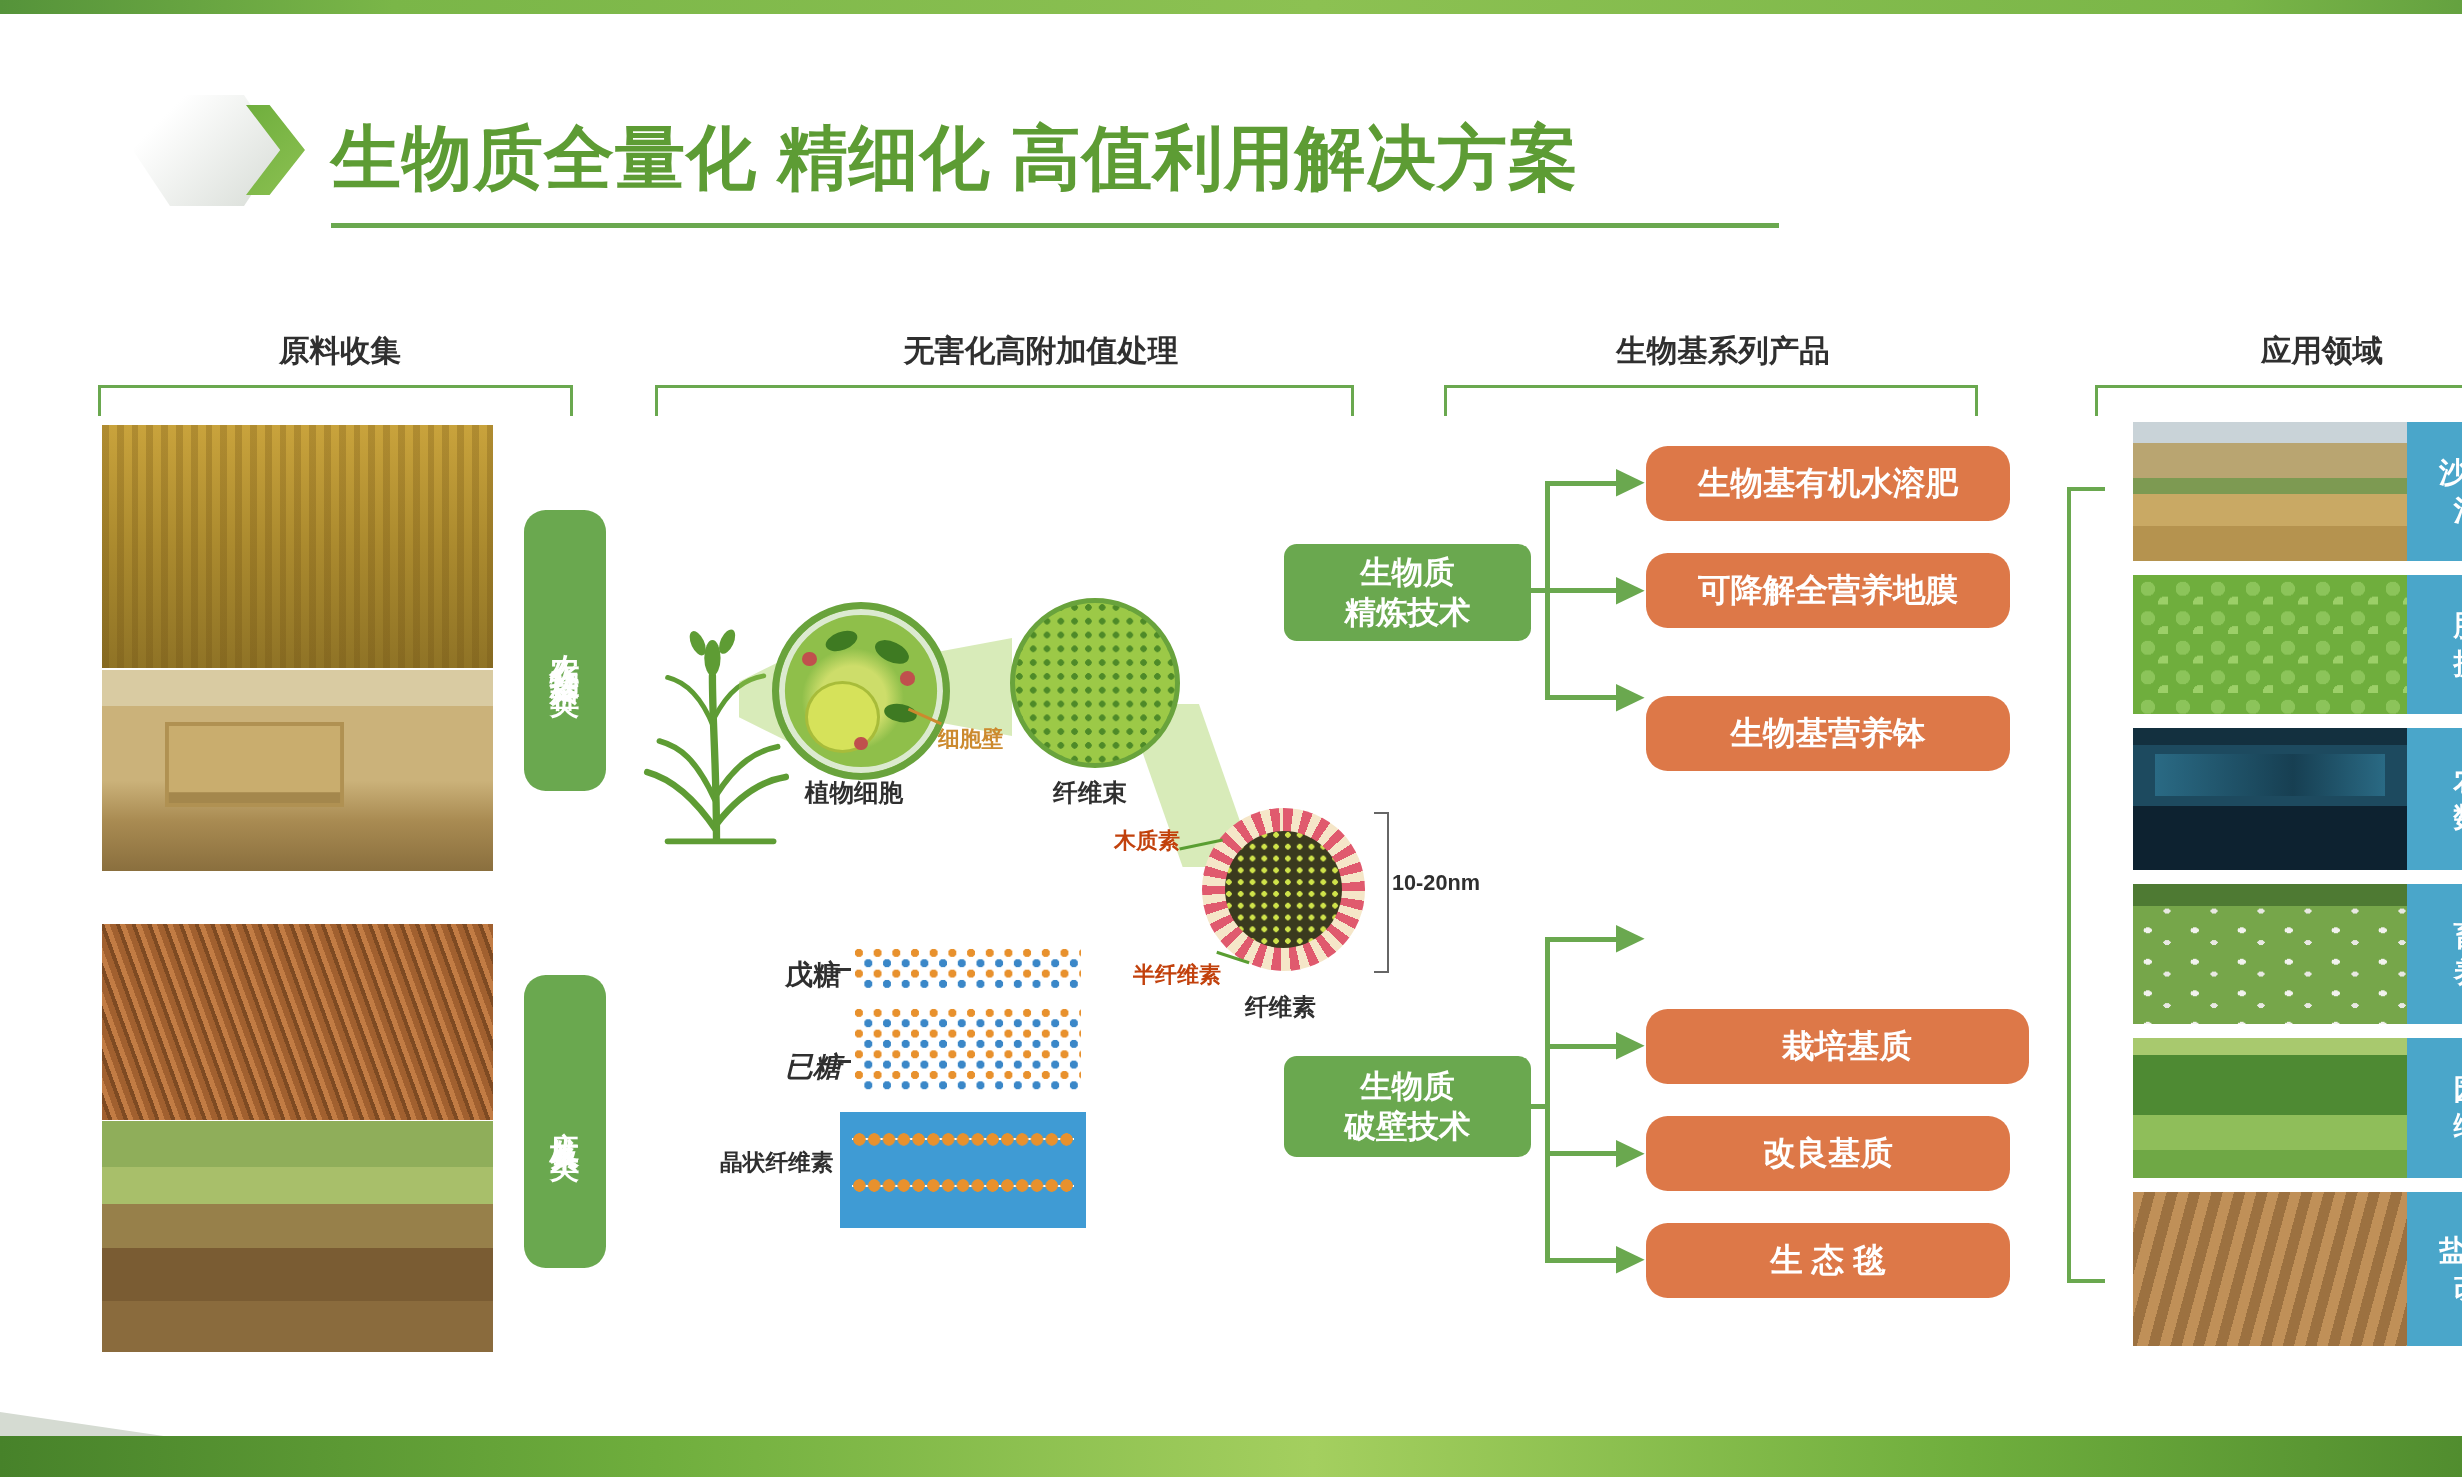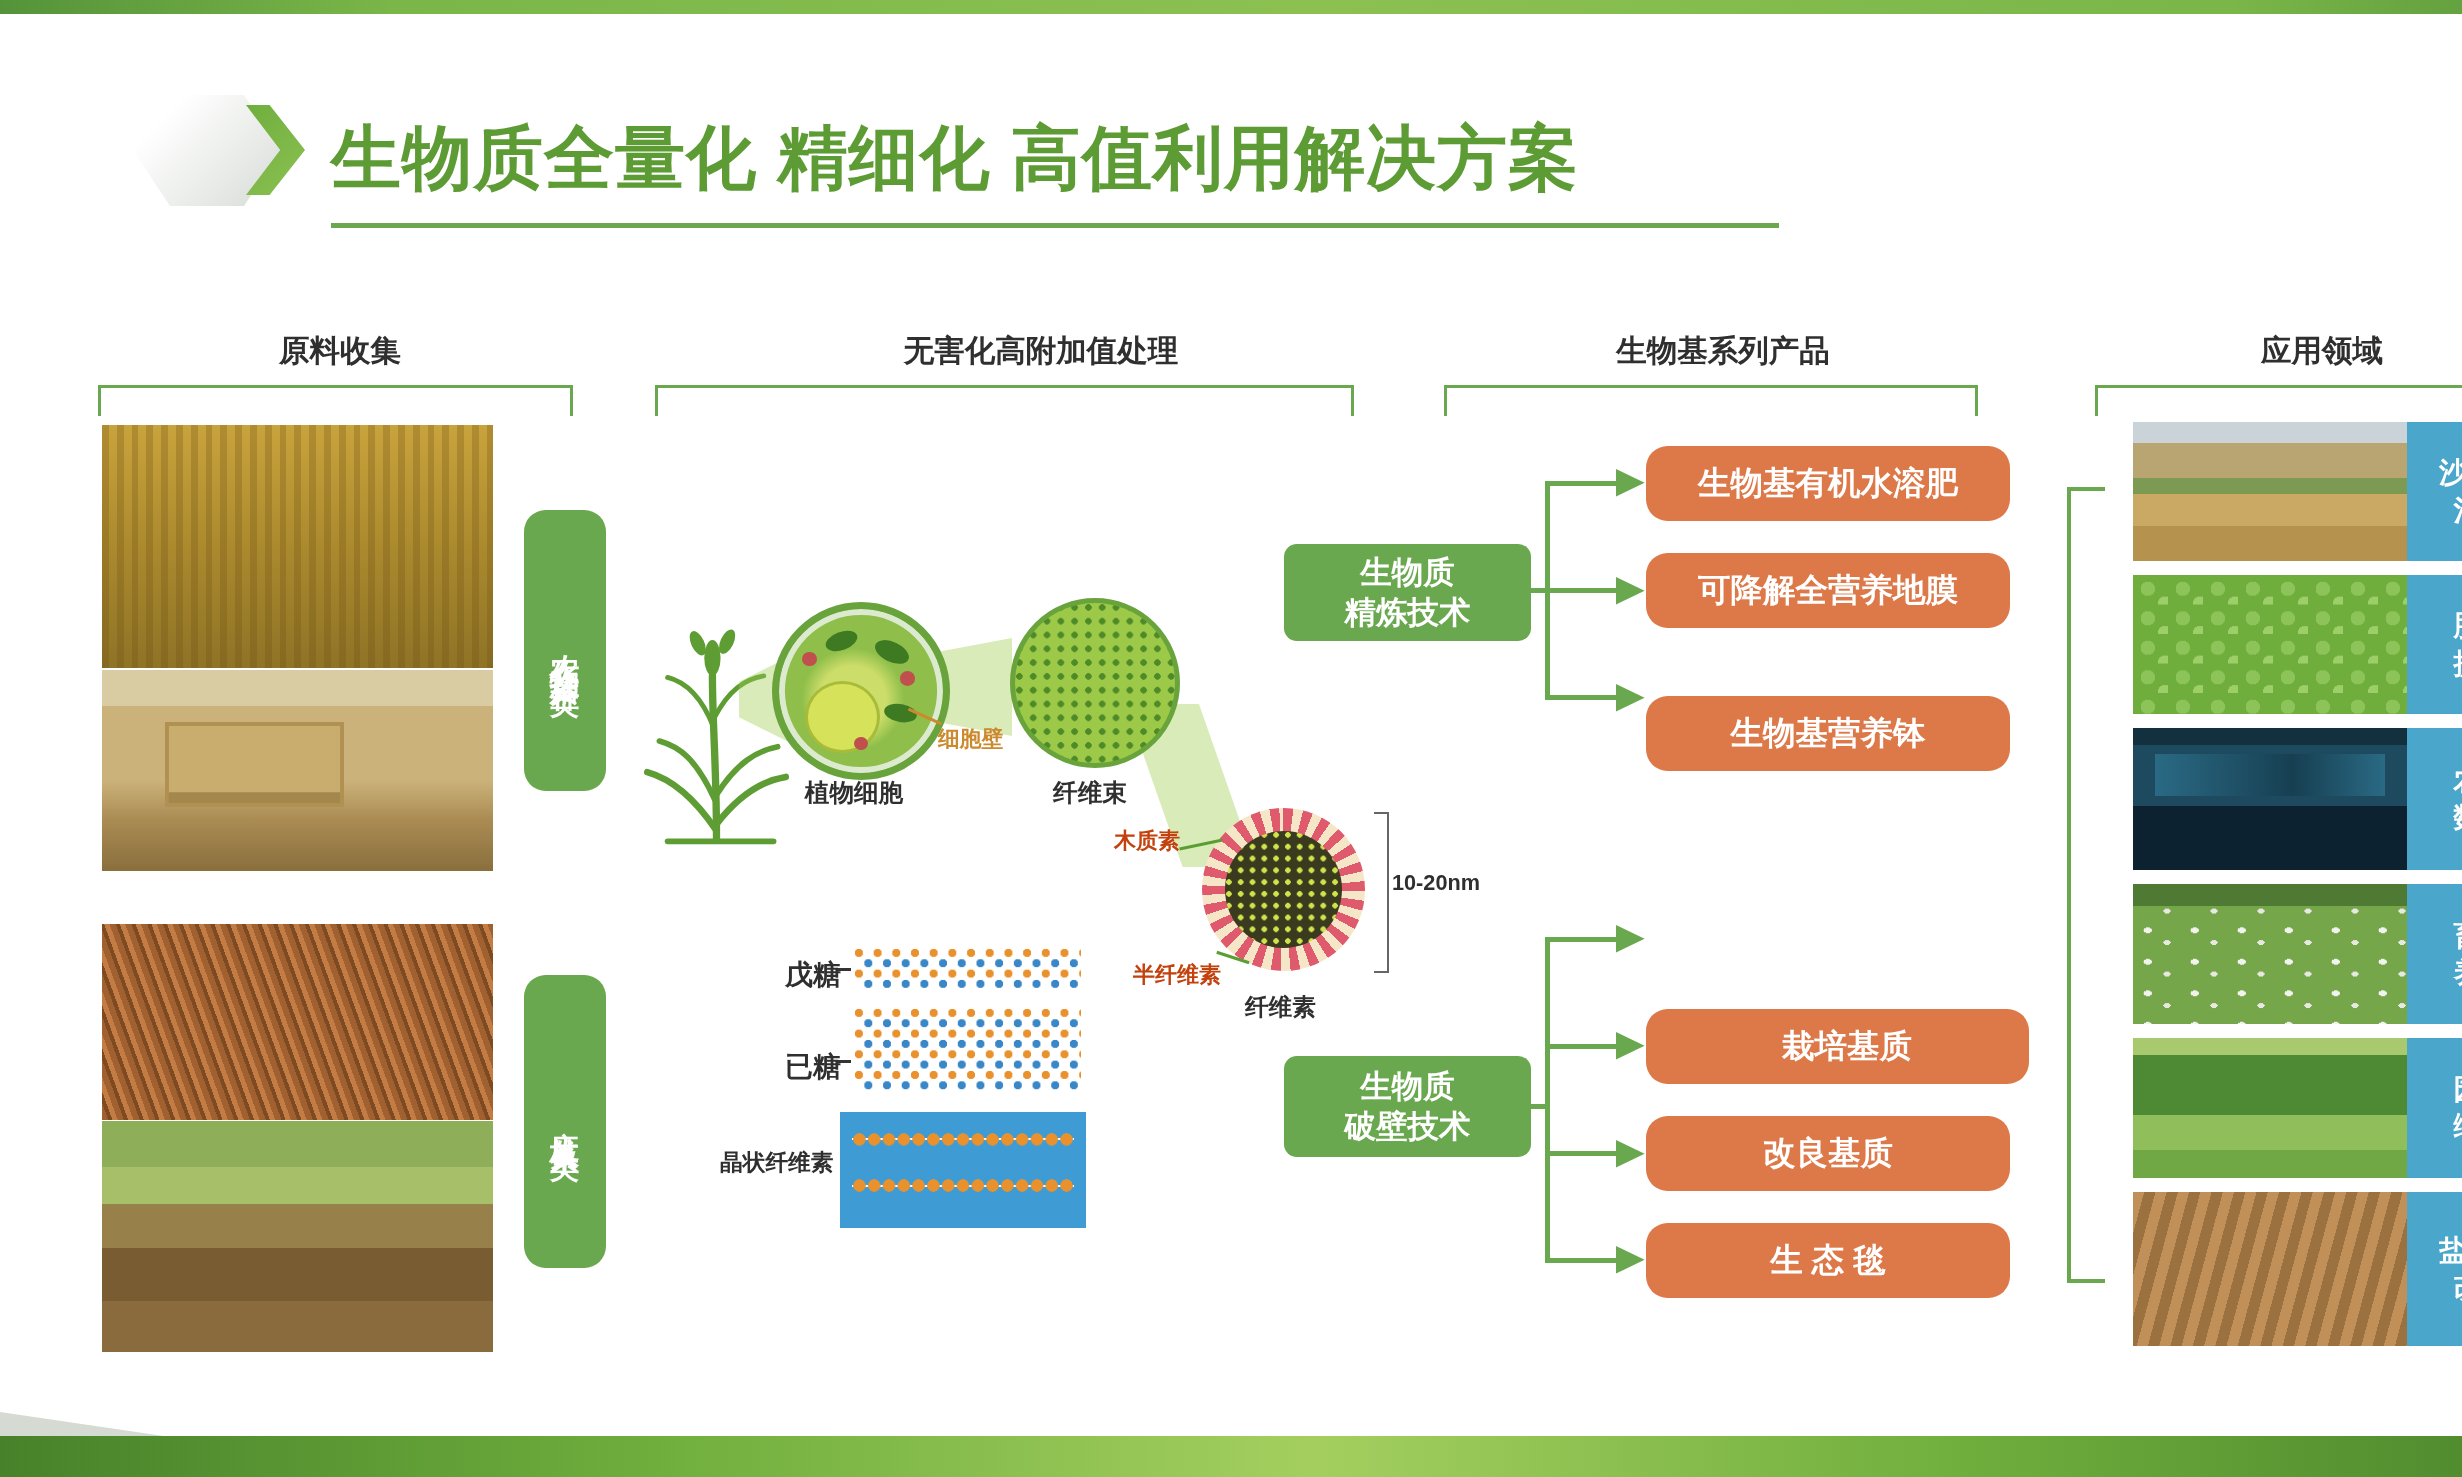--- a/index.html
+++ b/index.html
@@ -195,21 +195,21 @@
   <div class="pline" style="left:1216px;top:956px;width:34px;background:#5a9e32;transform:rotate(18deg);"></div>
   <div class="dlabel green" style="left:1133px;top:960px;font-size:22px;">半纤维素</div>
   <div class="dlabel" style="left:1245px;top:991px;font-size:23.6px;">纤维素</div>
   <div class="measure"></div>
   <div class="dlabel" style="left:1392px;top:870px;font-size:21.7px;font-weight:600;">10-20nm</div>
 
   <div class="dlabel" style="left:785px;top:956px;">戊糖</div>
   <div class="dash" style="left:838px;top:968px;width:12.8px;"></div>
   <div class="beads" style="left:854px;top:947px;width:227px;height:43px;"></div>
 
-  <div class="dlabel" style="left:785px;top:1048px;">已糖</div>
+  <div class="dlabel" style="left:785px;top:1048px;font-style:italic;">已糖</div>
   <div class="dash" style="left:838px;top:1060px;width:12.8px;"></div>
   <div class="beads" style="left:854px;top:1007px;width:227px;height:83px;"></div>
 
   <div class="dlabel" style="left:720px;top:1147px;font-size:22.7px;">晶状纤维素</div>
   <div class="crystal">
     <div class="chain-line" style="top:26px;"></div>
     <div class="chain" style="top:19.7px;"></div>
     <div class="chain-line" style="top:73px;"></div>
     <div class="chain" style="top:66px;"></div>
   </div>

